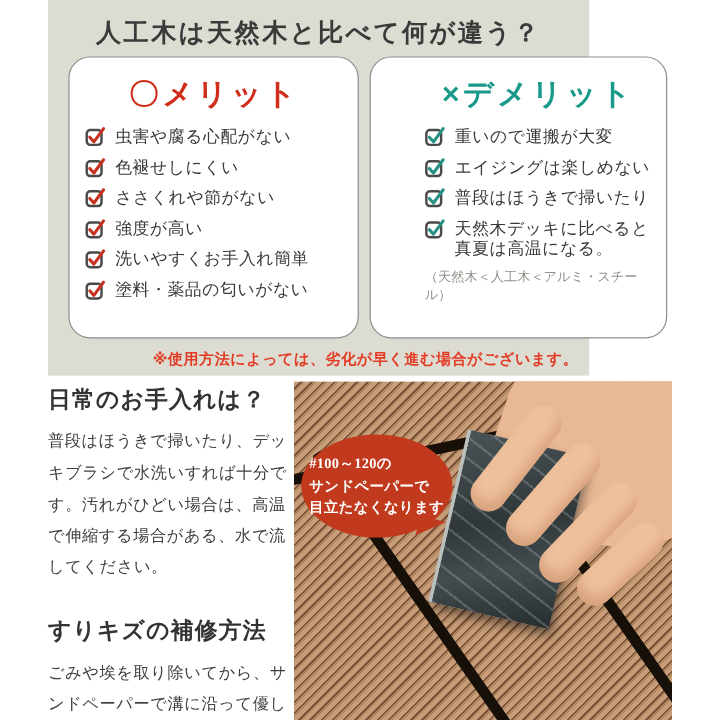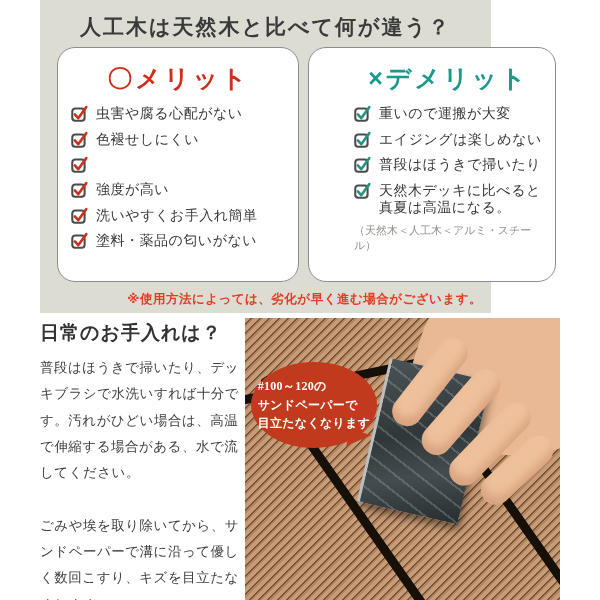--- a/index.html
+++ b/index.html
@@ -148,20 +148,21 @@
                 <rect x="1.5" y="4" width="14.5" height="14.5" rx="3.5" fill="#fff" stroke="#4a4a4a" stroke-width="2.4"></rect>
                 <path d="M4.5 11 L8.5 15.5 L18 2.5" fill="none" stroke="currentColor" stroke-width="3" stroke-linecap="round" stroke-linejoin="round"></path>
               </svg>
             <span>色褪せしにくい</span>
           </li>
           <li>
             <svg class="chk chk-merit" width="17" height="17" viewBox="0 0 20 20" overflow="visible">
                 <rect x="1.5" y="4" width="14.5" height="14.5" rx="3.5" fill="#fff" stroke="#4a4a4a" stroke-width="2.4"></rect>
                 <path d="M4.5 11 L8.5 15.5 L18 2.5" fill="none" stroke="currentColor" stroke-width="3" stroke-linecap="round" stroke-linejoin="round"></path>
               </svg>
+            <span>ささくれや節がない</span>
           </li>
           <li>
             <svg class="chk chk-merit" width="17" height="17" viewBox="0 0 20 20" overflow="visible">
                 <rect x="1.5" y="4" width="14.5" height="14.5" rx="3.5" fill="#fff" stroke="#4a4a4a" stroke-width="2.4"></rect>
                 <path d="M4.5 11 L8.5 15.5 L18 2.5" fill="none" stroke="currentColor" stroke-width="3" stroke-linecap="round" stroke-linejoin="round"></path>
               </svg>
             <span>強度が高い</span>
           </li>
           <li>
             <svg class="chk chk-merit" width="17" height="17" viewBox="0 0 20 20" overflow="visible">
@@ -216,20 +217,21 @@
         <div class="subnote-gray">（天然木＜人工木＜アルミ・スチール）</div>
       </div>
     </div>
 
     <div class="caution">※使用方法によっては、劣化が早く進む場合がございます。</div>
   </div>
 
   <div class="care-col">
     <h2>日常のお手入れは？</h2>
     <p>普段はほうきで掃いたり、デッキブラシで水洗いすれば十分です。汚れがひどい場合は、高温で伸縮する場合がある、水で流してください。</p>
+    <h2>すりキズの補修方法</h2>
     <p>ごみや埃を取り除いてから、サンドペーパーで溝に沿って優しく数回こすり、キズを目立たなくします。</p>
   </div>
 
   <div class="photo">
     <div class="gap gap1"></div>
     <div class="gap gap2"></div>
     <div class="gap gap3"></div>
 
     <div class="palm"></div>
     <div class="sandblock"></div>

